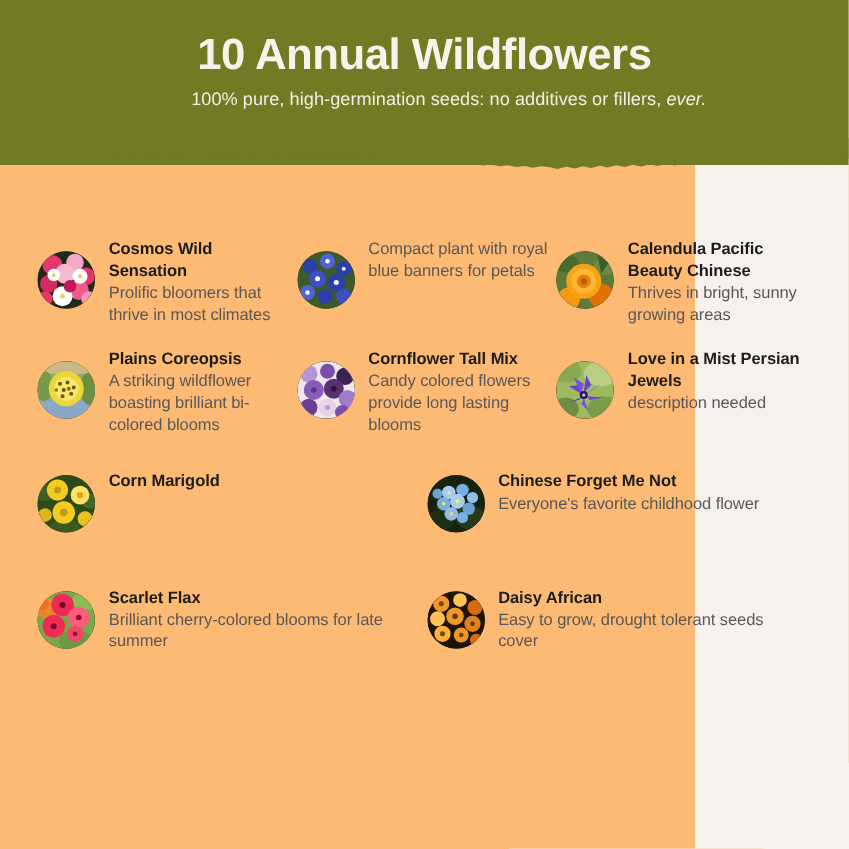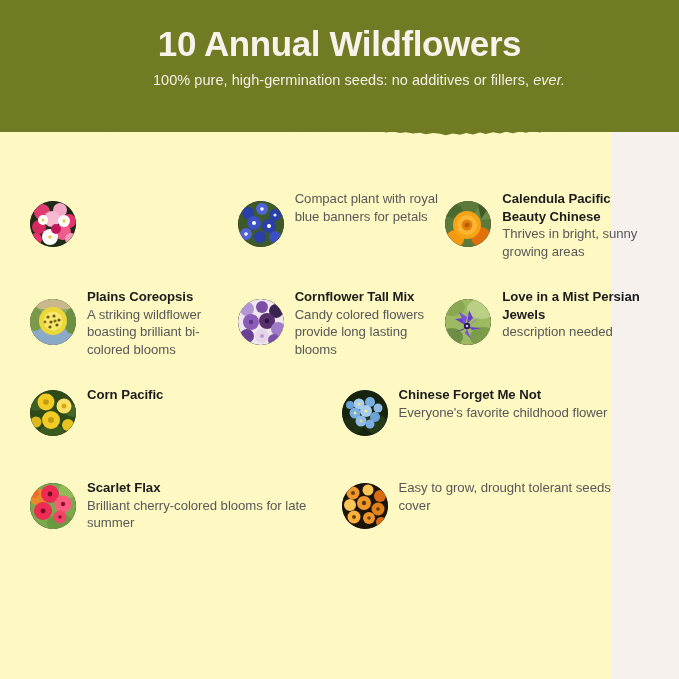--- a/index.html
+++ b/index.html
@@ -10,23 +10,23 @@
     width: 679px;
     height: 679px;
     overflow: hidden;
     background: #f6f1ec;
     font-family: "Liberation Sans", sans-serif;
     -webkit-font-smoothing: antialiased;
   }
 
   .page {
     position: relative;
-    width: 611px;
+    width: 556px;
     height: 679px;
-    background: #fef9c3;
+    background: #fdba74;
   }
 
   
   .header {
     position: absolute;
     top: 0;
     left: 0;
     width: 679px;
     height: 132px;
     background: #717b24;
@@ -79,23 +79,23 @@
 
   .row {
     display: flex;
     width: 679px;
     box-sizing: border-box;
   }
   .row-3 { padding: 0 26px 0 30px; }
   .row-2 { padding: 0 26px 0 30px; }
 
   .row-a { margin-top: 46px; }
-  .row-b { margin-top: 28px; }
+  .row-b { margin-top: 18px; }
   .row-c { margin-top: 28px; }
-  .row-d { margin-top: 43px; }
+  .row-d { margin-top: 43px; align-items: flex-end; }
 
   .cell {
     display: flex;
     align-items: flex-start;
     box-sizing: border-box;
   }
   .row-3 .cell { width: 33.33%; padding-right: 6px; }
   .row-2 .cell { width: 50%; padding-right: 8px; }
 
   .thumb {
@@ -189,20 +189,24 @@
               <circle cx="13" cy="19" r="5" fill="#ffffff"></circle>
               <circle cx="26" cy="28" r="5" fill="#c2185b"></circle>
               <circle cx="6" cy="38" r="6" fill="#e8336b"></circle>
               <circle cx="41" cy="38" r="6" fill="#f19ab9"></circle>
               <circle cx="34" cy="20" r="1.7" fill="#e8cf4a"></circle>
               <circle cx="20" cy="36" r="1.8" fill="#e8cf4a"></circle>
               <circle cx="13" cy="19" r="1.5" fill="#e8cf4a"></circle>
             </g>
           </svg>
         </div>
+        <div class="txt">
+          <div class="name">Cosmos Wild Sensation</div>
+          <div class="desc">Prolific bloomers that thrive in most climates</div>
+        </div>
       </div>
 
       <div class="cell">
         <div class="thumb">
           <svg viewBox="0 0 46 46">
             <defs>
                 <clipPath id="c1">
                   <circle cx="23" cy="23" r="23"></circle>
                 </clipPath>
               </defs>
@@ -379,21 +383,21 @@
               <circle cx="34" cy="16" r="7.5" fill="#ffe066"></circle>
               <circle cx="34" cy="16" r="2.5" fill="#d8a814"></circle>
               <circle cx="21" cy="30" r="9" fill="#f2cc25"></circle>
               <circle cx="21" cy="30" r="3" fill="#c49a10"></circle>
               <circle cx="38" cy="35" r="6" fill="#e6c320"></circle>
               <circle cx="6" cy="32" r="5.5" fill="#ddb81c"></circle>
             </g>
           </svg>
         </div>
         <div class="txt">
-          <div class="name">Corn Pacific</div>
+          <div class="name">Corn Marigold</div>
         </div>
       </div>
 
       <div class="cell">
         <div class="thumb">
           <svg viewBox="0 0 46 46">
             <defs>
                 <clipPath id="c7">
                   <circle cx="23" cy="23" r="23"></circle>
                 </clipPath>
@@ -480,20 +484,21 @@
               <circle cx="39" cy="39" r="5" fill="#d86a12"></circle>
               <circle cx="22" cy="20" r="2.2" fill="#5a3a08"></circle>
               <circle cx="11" cy="10" r="2" fill="#6b4410"></circle>
               <circle cx="12" cy="34" r="2" fill="#6b4410"></circle>
               <circle cx="36" cy="26" r="1.8" fill="#5a3a08"></circle>
               <circle cx="27" cy="35" r="1.8" fill="#6b4410"></circle>
             </g>
           </svg>
         </div>
         <div class="txt">
+          <div class="name">Daisy African</div>
           <div class="desc">Easy to grow, drought tolerant seeds cover</div>
         </div>
       </div>
 
     </div>
 
   </div>
 </div>
 
 </body></html>

